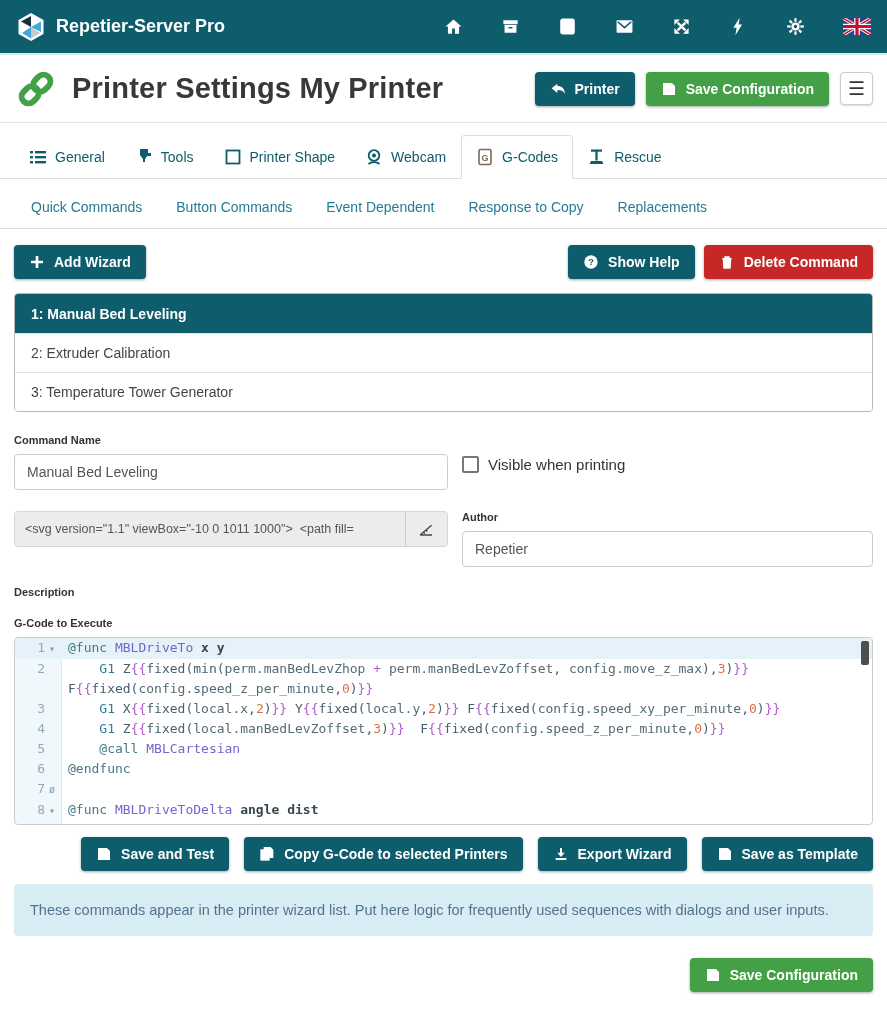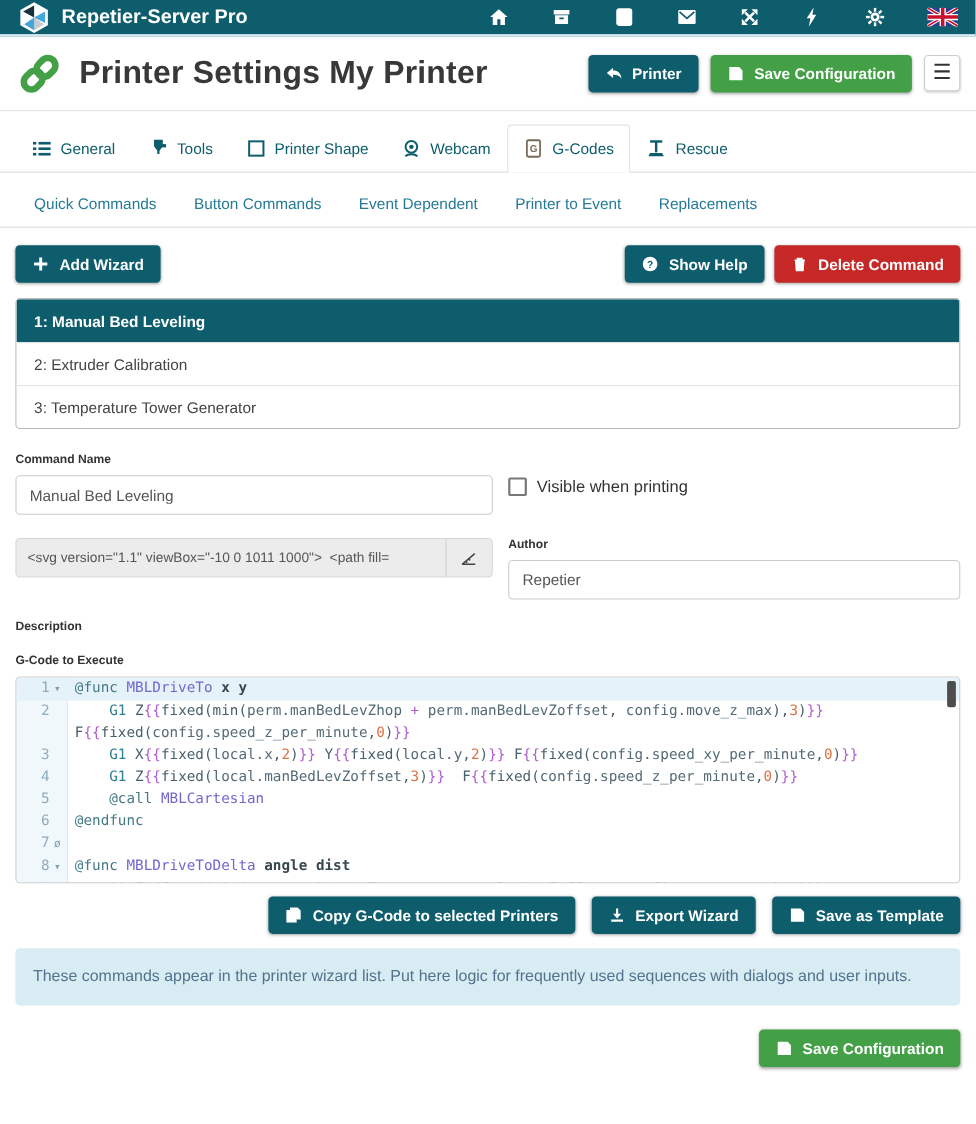--- a/index.html
+++ b/index.html
@@ -1,19 +1,19 @@
 <!DOCTYPE html>
 <html><head>
 <meta charset="utf-8">
 <style>
   * { margin:0; padding:0; box-sizing:border-box; }
   html,body { width:887px; height:1022px; background:#fff; font-family:"Liberation Sans",sans-serif; overflow:hidden; }
 
   
-  .navbar { height:33px; background:#0d5d6d; border-bottom:2px solid #d6e9f2; display:flex; align-items:center; padding:0 16px; }
+  .navbar { height:55px; background:#0d5d6d; border-bottom:2px solid #d6e9f2; display:flex; align-items:center; padding:0 16px; }
   .brand { display:flex; align-items:center; gap:10px; color:#fff; font-size:18px; font-weight:700; }
   .nav-icons { margin-left:auto; display:flex; align-items:center; gap:38px; }
   .nav-ic svg { width:19px; height:19px; fill:#fff; display:block; }
   .nav-ic { cursor:pointer; }
 
   
   .header { display:flex; align-items:center; padding:12px 14px; border-bottom:1px solid #e2e2e2; height:68px; }
   .chain { width:44px; height:44px; margin-right:14px; }
   .page-title { font-size:29px; font-weight:700; color:#383838; letter-spacing:.2px; }
   .header-btns { margin-left:auto; display:flex; align-items:center; gap:11px; }
@@ -248,21 +248,21 @@
         <path d="M3 13h11l1.5 3h-14z"></path>
       </svg>
     <span>Rescue</span>
   </div>
 </div>
 
 <div class="subtabs">
   <div class="subtab">Quick Commands</div>
   <div class="subtab">Button Commands</div>
   <div class="subtab">Event Dependent</div>
-  <div class="subtab">Printer to Event</div>
+  <div class="subtab">Response to Copy</div>
   <div class="subtab">Replacements</div>
 </div>
 
 <div class="cmd-toolbar">
   <button class="btn btn-teal">
     <svg viewBox="0 0 24 24">
         <path d="M10 3h4v7h7v4h-7v7h-4v-7H3v-4h7z"></path>
       </svg>
     <span>Add Wizard</span>
   </button>
@@ -366,20 +366,28 @@
           </div>
         </div>
       <div class="ed-scrollthumb"></div>
     </div>
   </div>
 </div>
 
 <div class="footer-btns">
   <button class="btn btn-teal">
     <svg viewBox="0 0 24 24" fill="none">
+        <path d="M4 4h12l4 4v12H4z" stroke="#fff" stroke-width="2"></path>
+        <rect x="8" y="4.5" width="7" height="5" fill="#fff"></rect>
+        <rect x="7" y="13" width="10" height="7" fill="#fff"></rect>
+      </svg>
+    <span>Save and Test</span>
+  </button>
+  <button class="btn btn-teal">
+    <svg viewBox="0 0 24 24" fill="none">
         <rect x="3" y="6" width="12" height="15" stroke="#fff" stroke-width="2"></rect>
         <path d="M8 6V2.5h9l3.5 3.5v11H16" stroke="#fff" stroke-width="2"></path>
       </svg>
     <span>Copy G-Code to selected Printers</span>
   </button>
   <button class="btn btn-teal">
     <svg viewBox="0 0 24 24">
         <path d="M10.5 3h3v7h4L12 16.5 6.5 10h4z" fill="#fff"></path>
         <path d="M4 18h16v3H4z" fill="#fff"></path>
       </svg>

